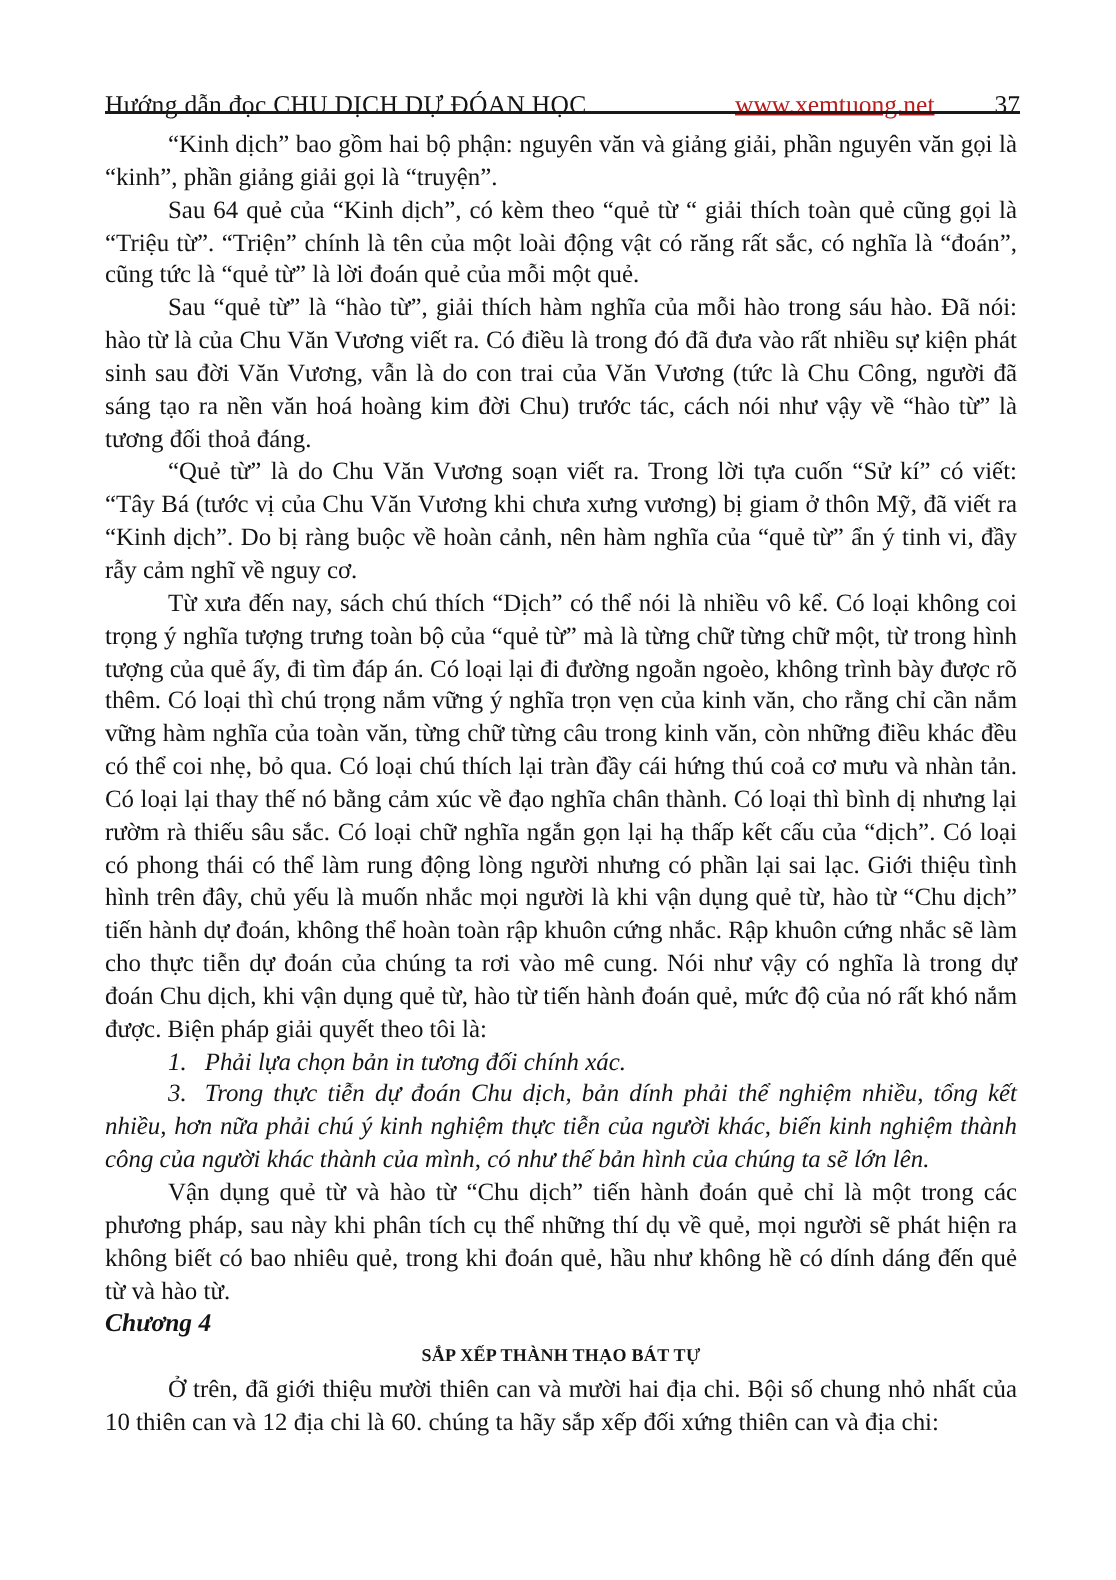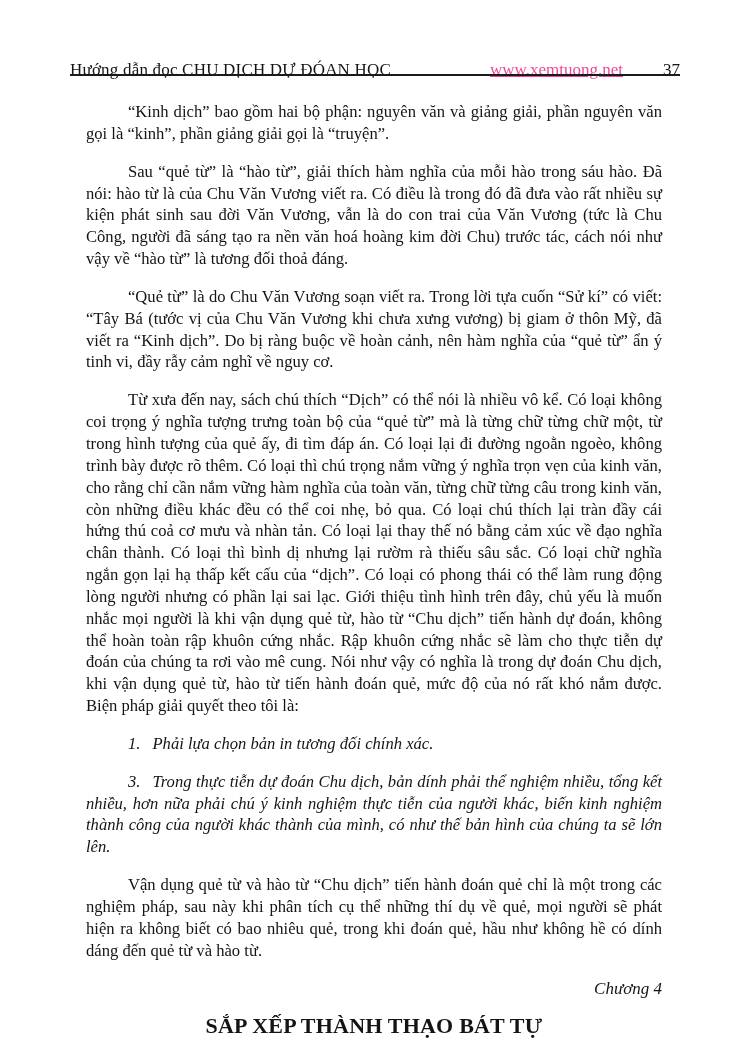--- a/index.html
+++ b/index.html
@@ -31,21 +31,21 @@
   .header-title {
     white-space: nowrap;
     letter-spacing: 0.2px;
   }
   .header-right {
     display: flex;
     align-items: baseline;
     gap: 40px;
   }
   .header-link {
-    color: #ec4899;
+    color: #b91c1c;
     text-decoration: underline;
     cursor: pointer;
   }
   .header-rule {
     position: absolute;
     top: 74px;
     left: 70px;
     right: 64px;
     border: none;
     border-top: 2px solid #1a1a1a;
@@ -54,42 +54,42 @@
   .content {
     position: absolute;
     top: 85px;
     left: 70px;
     right: 66px;
     font-size: 16.6px;
     line-height: 21.85px;
     text-align: justify;
   }
   .content p {
-    margin: 16px;
+    margin: 0;
   }
   .para {
     text-indent: 42px;
   }
   .num-item {
     text-indent: 42px;
     font-style: italic;
   }
   .item-number {
     margin-right: 12px;
   }
   .chapter-label {
-    text-align: right;
-    font-weight: normal;
+    text-align: left;
+    font-weight: bold;
     font-style: italic;
     font-size: 17px;
   }
   .chapter-title {
     text-align: center;
     font-weight: bold;
-    font-size: 22px;
+    font-size: 12px;
     letter-spacing: 0.2px;
   }
 </style>
 </head>
 <body>
 
 <div class="page">
 
   <div class="header">
     <span class="header-title">Hướng dẫn đọc CHU DỊCH DỰ ĐÓAN HỌC</span>
@@ -98,37 +98,38 @@
       <span>37</span>
     </span>
   </div>
 
   <hr class="header-rule">
 
   <div class="content">
 
     <p class="para">“Kinh dịch” bao gồm hai bộ phận: nguyên văn và giảng giải, phần nguyên văn gọi là “kinh”, phần giảng giải gọi là “truyện”.</p>
 
+    <p class="para">Sau 64 quẻ của “Kinh dịch”, có kèm theo “quẻ từ “ giải thích toàn quẻ cũng gọi là “Triệu từ”. “Triện” chính là tên của một loài động vật có răng rất sắc, có nghĩa là “đoán”, cũng tức là “quẻ từ” là lời đoán quẻ của mỗi một quẻ.</p>
 
     <p class="para">Sau “quẻ từ” là “hào từ”, giải thích hàm nghĩa của mỗi hào trong sáu hào. Đã nói: hào từ là của Chu Văn Vương viết ra. Có điều là trong đó đã đưa vào rất nhiều sự kiện phát sinh sau đời Văn Vương, vẫn là do con trai của Văn Vương (tức là Chu Công, người đã sáng tạo ra nền văn hoá hoàng kim đời Chu) trước tác, cách nói như vậy về “hào từ” là tương đối thoả đáng.</p>
 
     <p class="para">“Quẻ từ” là do Chu Văn Vương soạn viết ra. Trong lời tựa cuốn “Sử kí” có viết: “Tây Bá (tước vị của Chu Văn Vương khi chưa xưng vương) bị giam ở thôn Mỹ, đã viết ra “Kinh dịch”. Do bị ràng buộc về hoàn cảnh, nên hàm nghĩa của “quẻ từ” ẩn ý tinh vi, đầy rẫy cảm nghĩ về nguy cơ.</p>
 
     <p class="para">Từ xưa đến nay, sách chú thích “Dịch” có thể nói là nhiều vô kể. Có loại không coi trọng ý nghĩa tượng trưng toàn bộ của “quẻ từ” mà là từng chữ từng chữ một, từ trong hình tượng của quẻ ấy, đi tìm đáp án. Có loại lại đi đường ngoằn ngoèo, không trình bày được rõ thêm. Có loại thì chú trọng nắm vững ý nghĩa trọn vẹn của kinh văn, cho rằng chỉ cần nắm vững hàm nghĩa của toàn văn, từng chữ từng câu trong kinh văn, còn những điều khác đều có thể coi nhẹ, bỏ qua. Có loại chú thích lại tràn đầy cái hứng thú coả cơ mưu và nhàn tản. Có loại lại thay thế nó bằng cảm xúc về đạo nghĩa chân thành. Có loại thì bình dị nhưng lại rườm rà thiếu sâu sắc. Có loại chữ nghĩa ngắn gọn lại hạ thấp kết cấu của “dịch”. Có loại có phong thái có thể làm rung động lòng người nhưng có phần lại sai lạc. Giới thiệu tình hình trên đây, chủ yếu là muốn nhắc mọi người là khi vận dụng quẻ từ, hào từ “Chu dịch” tiến hành dự đoán, không thể hoàn toàn rập khuôn cứng nhắc. Rập khuôn cứng nhắc sẽ làm cho thực tiễn dự đoán của chúng ta rơi vào mê cung. Nói như vậy có nghĩa là trong dự đoán Chu dịch, khi vận dụng quẻ từ, hào từ tiến hành đoán quẻ, mức độ của nó rất khó nắm được. Biện pháp giải quyết theo tôi là:</p>
 
     <p class="num-item">
       <span class="item-number">1.</span><span>Phải lựa chọn bản in tương đối chính xác.</span>
     </p>
 
 
     <p class="num-item">
       <span class="item-number">3.</span><span>Trong thực tiễn dự đoán Chu dịch, bản dính phải thể nghiệm nhiều, tổng kết nhiều, hơn nữa phải chú ý kinh nghiệm thực tiễn của người khác, biến kinh nghiệm thành công của người khác thành của mình, có như thế bản hình của chúng ta sẽ lớn lên.</span>
     </p>
 
-    <p class="para">Vận dụng quẻ từ và hào từ “Chu dịch” tiến hành đoán quẻ chỉ là một trong các nghiệm pháp, sau này khi phân tích cụ thể những thí dụ về quẻ, mọi người sẽ phát hiện ra không biết có bao nhiêu quẻ, trong khi đoán quẻ, hầu như không hề có dính dáng đến quẻ từ và hào từ.</p>
+    <p class="para">Vận dụng quẻ từ và hào từ “Chu dịch” tiến hành đoán quẻ chỉ là một trong các phương pháp, sau này khi phân tích cụ thể những thí dụ về quẻ, mọi người sẽ phát hiện ra không biết có bao nhiêu quẻ, trong khi đoán quẻ, hầu như không hề có dính dáng đến quẻ từ và hào từ.</p>
 
     <p class="chapter-label">Chương 4</p>
 
     <p class="chapter-title">SẮP XẾP THÀNH THẠO BÁT TỰ</p>
 
 
     <p class="para">Ở trên, đã giới thiệu mười thiên can và mười hai địa chi. Bội số chung nhỏ nhất của 10 thiên can và 12 địa chi là 60. chúng ta hãy sắp xếp đối xứng thiên can và địa chi:</p>
 
   </div>
 </div>

